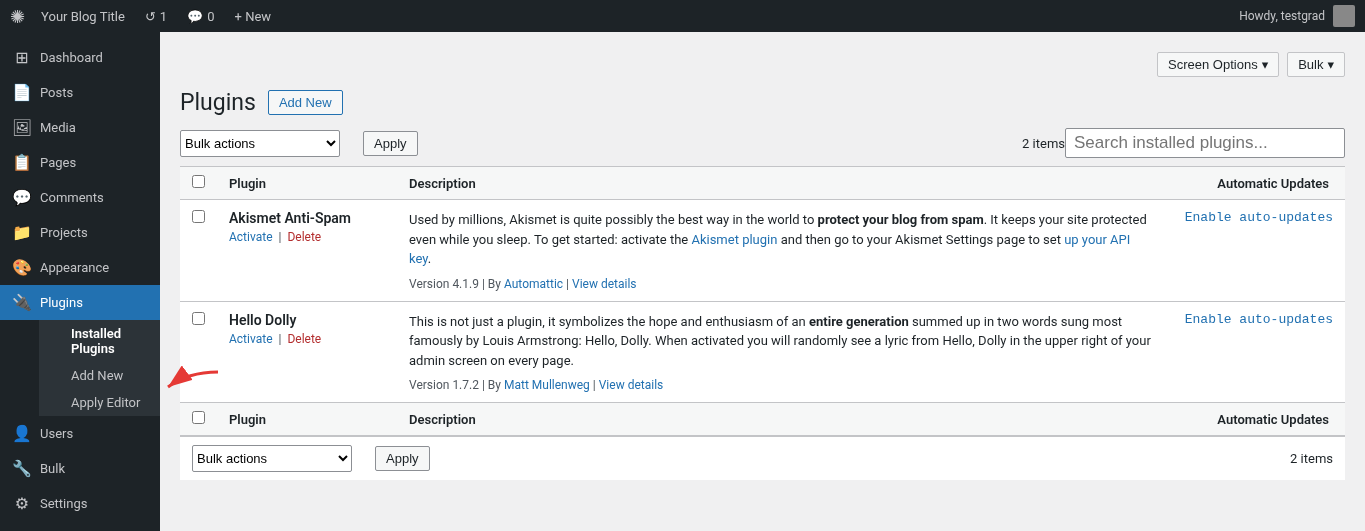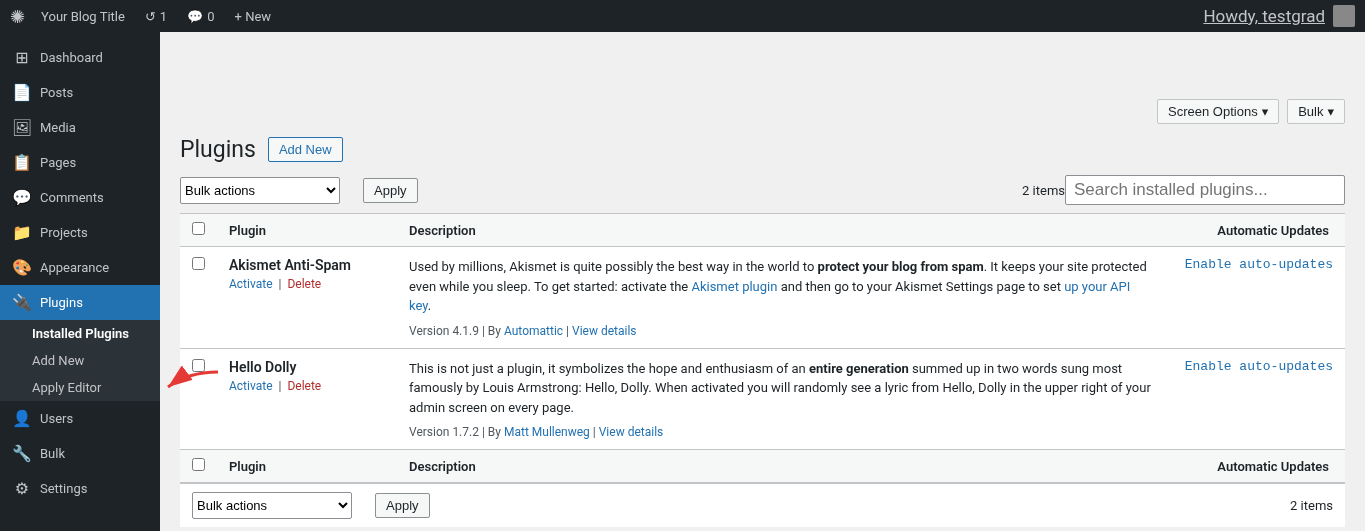--- a/index.html
+++ b/index.html
@@ -14,21 +14,21 @@
       padding: 0 10px;
       color: #c3c4c7;
       position: fixed;
       top: 0; left: 0; right: 0;
       z-index: 100;
     }
     .top-bar-left { display: flex; align-items: center; gap: 12px; flex: 1; }
     .top-bar-right { display: flex; align-items: center; gap: 8px; }
     .wp-logo { color: #c3c4c7; font-size: 18px; }
     .top-bar-item { display: flex; align-items: center; gap: 4px; color: #c3c4c7; font-size: 13px; cursor: pointer; padding: 0 4px; }
-    .howdy { color: #c3c4c7; font-size: 17px; text-decoration: underline; }
+    .howdy { color: #c3c4c7; font-size: 12px; }
     .avatar { width: 22px; height: 22px; background: #888; border-radius: 2px; display: inline-block; }
 
     
     .layout { display: flex; margin-top: 32px; min-height: calc(100vh - 32px); }
 
     
     .sidebar {
       width: 160px;
       background: #1d2327;
       flex-shrink: 0;
@@ -39,21 +39,21 @@
       align-items: center;
       gap: 8px;
       padding: 8px 12px;
       color: #c3c4c7;
       cursor: pointer;
       font-size: 13px;
       white-space: nowrap;
     }
     .sidebar-item.active { background: #2271b1; color: #fff; }
     .sidebar-item .icon { font-size: 16px; width: 20px; text-align: center; }
-    .sidebar-sub { padding-left: 0; background: #2c3338; }
+    .sidebar-sub { padding-left: 0; background: #2c3338; margin-left: 39px; }
     .sidebar-sub-item {
       display: flex;
       align-items: center;
       padding: 6px 12px 6px 32px;
       color: #c3c4c7;
       cursor: pointer;
       font-size: 13px;
     }
     .sidebar-sub-item.active { color: #fff; font-weight: 600; }
 
@@ -75,21 +75,20 @@
       background: #f6f7f7;
       border: 1px solid #c3c4c7;
       color: #1d2327;
       padding: 4px 10px;
       cursor: pointer;
       font-size: 13px;
       border-radius: 2px;
       display: flex;
       align-items: flex-end;
       gap: 4px;
-      margin-top: 47px;
     }
 
     
     .page-header { display: flex; align-items: center; gap: 12px; margin-bottom: 12px; }
     .page-title { font-size: 23px; font-weight: 400; color: #1d2327; }
     .add-new-btn {
       background: #f6f7f7;
       border: 1px solid #2271b1;
       color: #2271b1;
       padding: 4px 10px;

